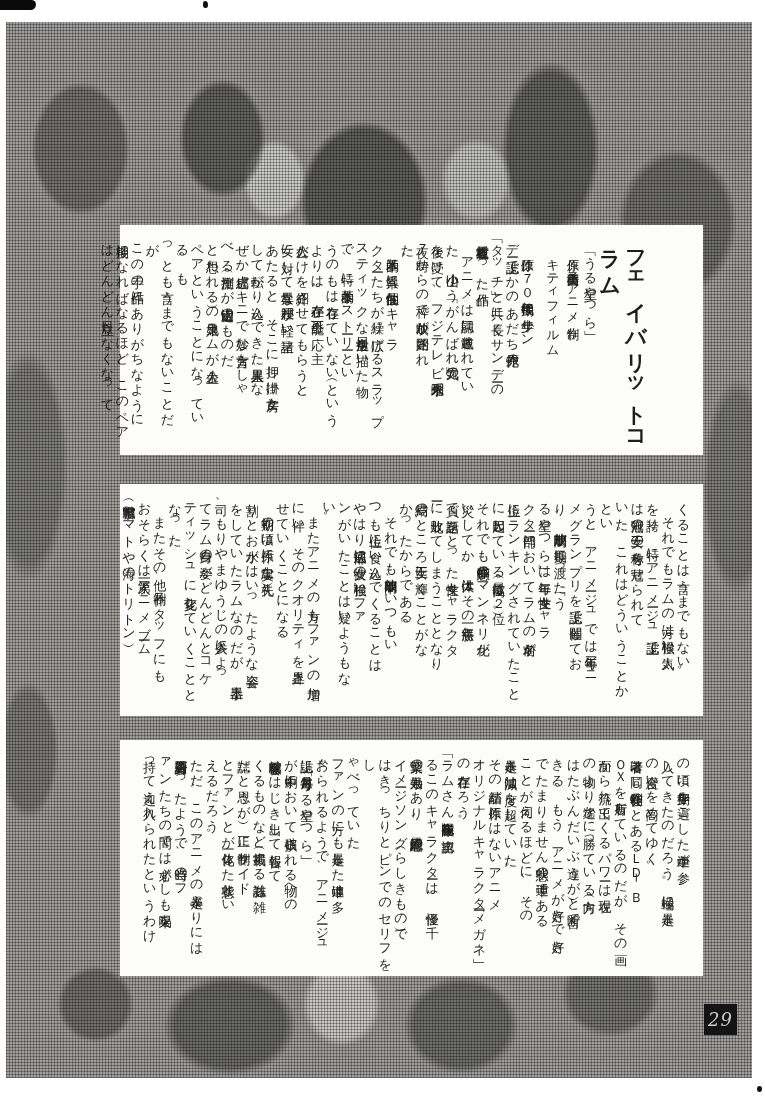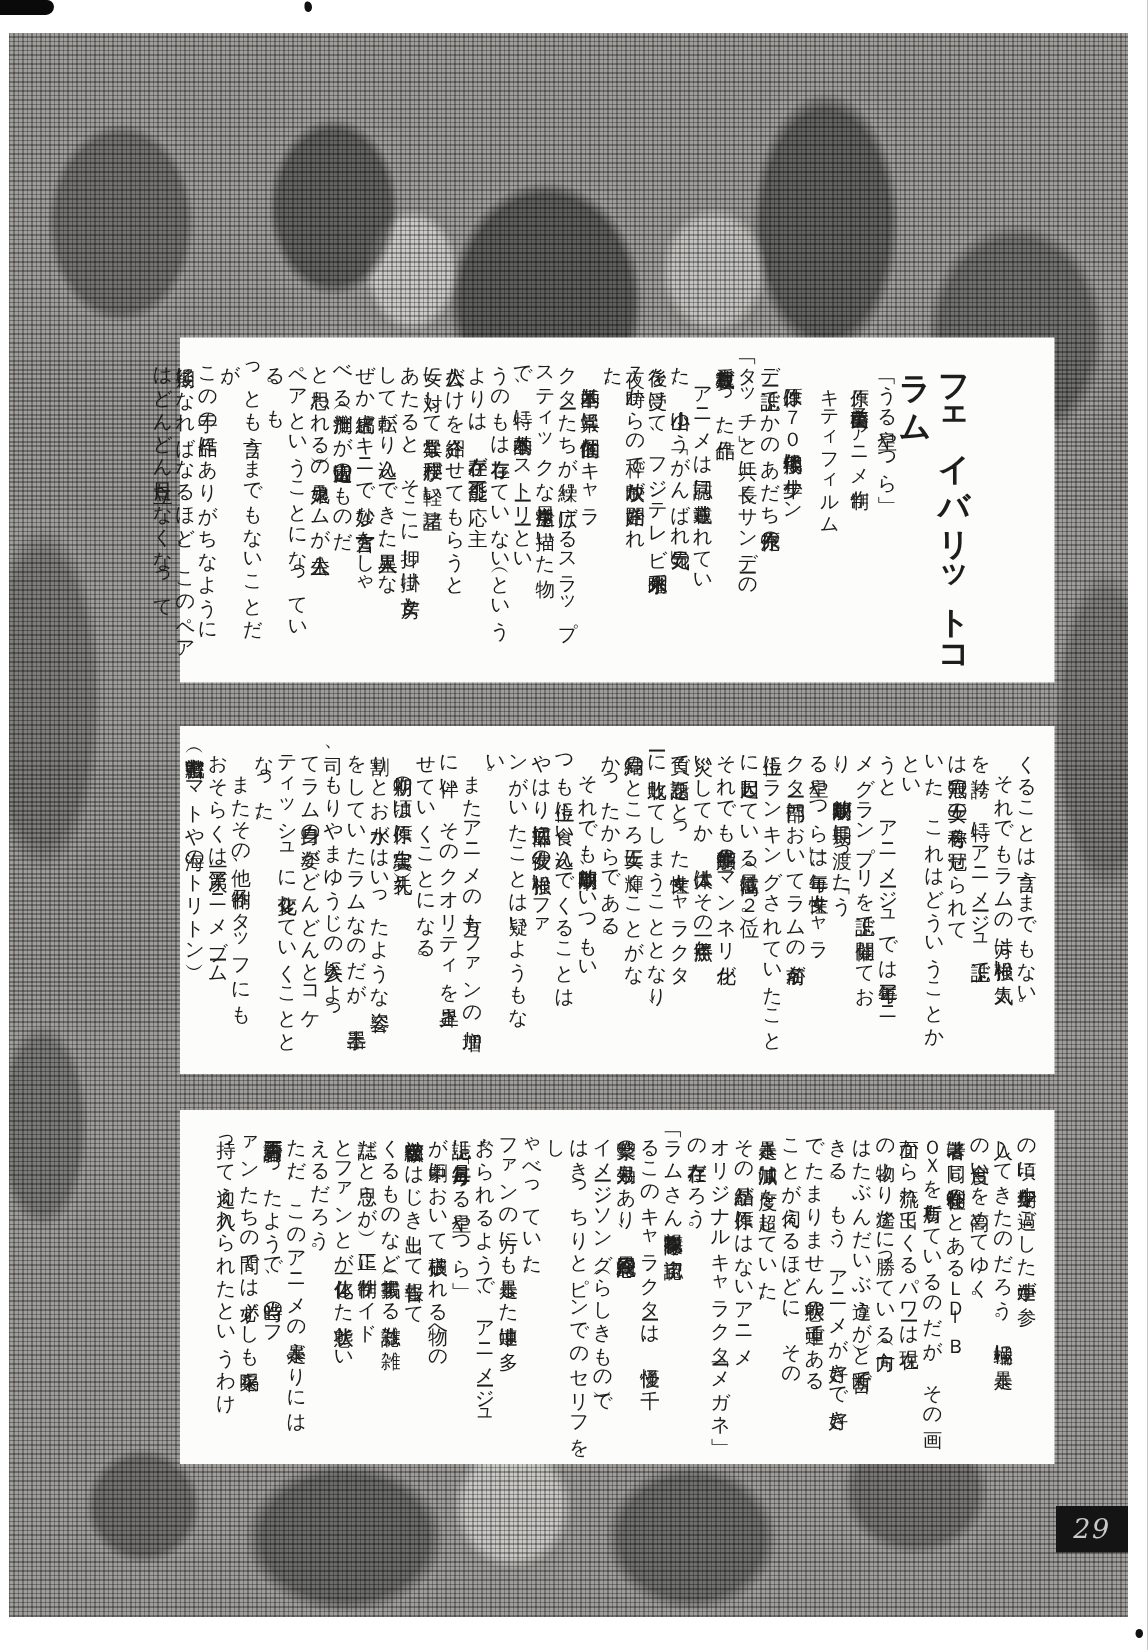--- a/index.html
+++ b/index.html
@@ -48,21 +48,21 @@
   .col-credits{font-size:12.5px;line-height:20px;text-indent:1.2em;}
   .col-credits.last{margin-left:8px;}
   .body-text{
     white-space:pre-line;font-size:13px;letter-spacing:0.5px;
   }
   .box1 .body-text{line-height:15px;}
   .box2 .body-text{line-height:15.4px;}
   .box3 .body-text{line-height:15.7px;}
   
   .page-number{
-    position:absolute;left:704px;top:1004px;width:48px;height:31px;
+    position:absolute;left:704px;top:1004px;width:33px;height:31px;
     background:#141414;color:#c9c9c9;display:flex;align-items:center;justify-content:center;
     font-family:"DejaVu Serif","Liberation Serif",serif;font-style:italic;
     font-size:18px;letter-spacing:1px;
   }
   
   .mark-top-left{position:absolute;left:0;top:0;width:36px;height:10px;background:#0a0a0a;border-radius:0 5px 6px 0;}
   .mark-top-dot{position:absolute;left:203px;top:1px;width:5px;height:7px;background:#111;border-radius:40% 60% 50% 50%;}
   .mark-bottom-dot{position:absolute;left:757px;top:1086px;width:5px;height:6px;background:#111;border-radius:50%;}
 </style>
 </head>

